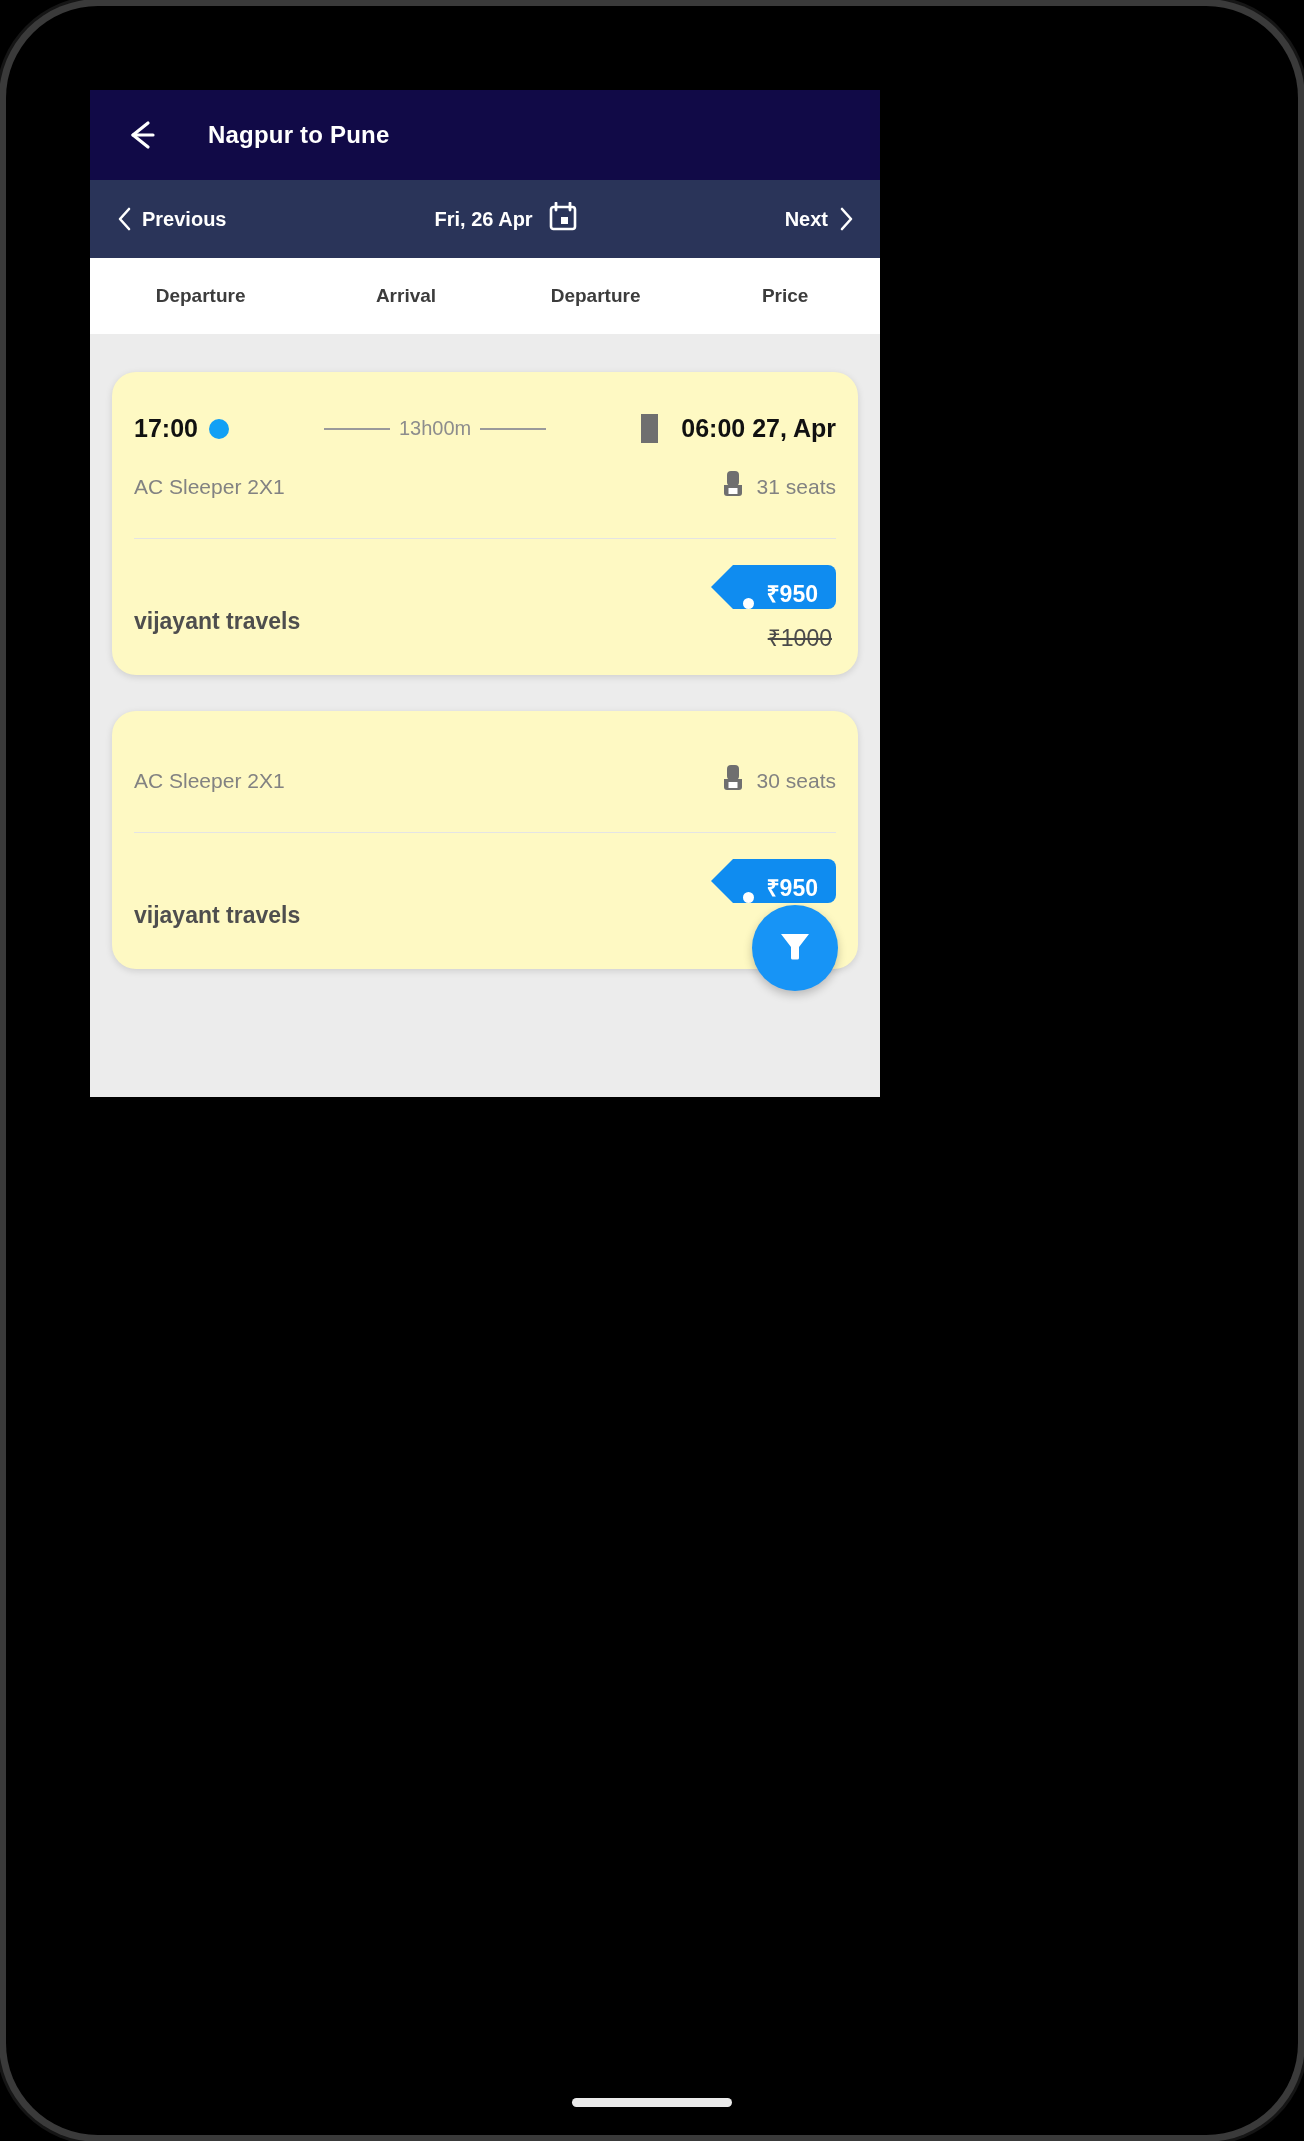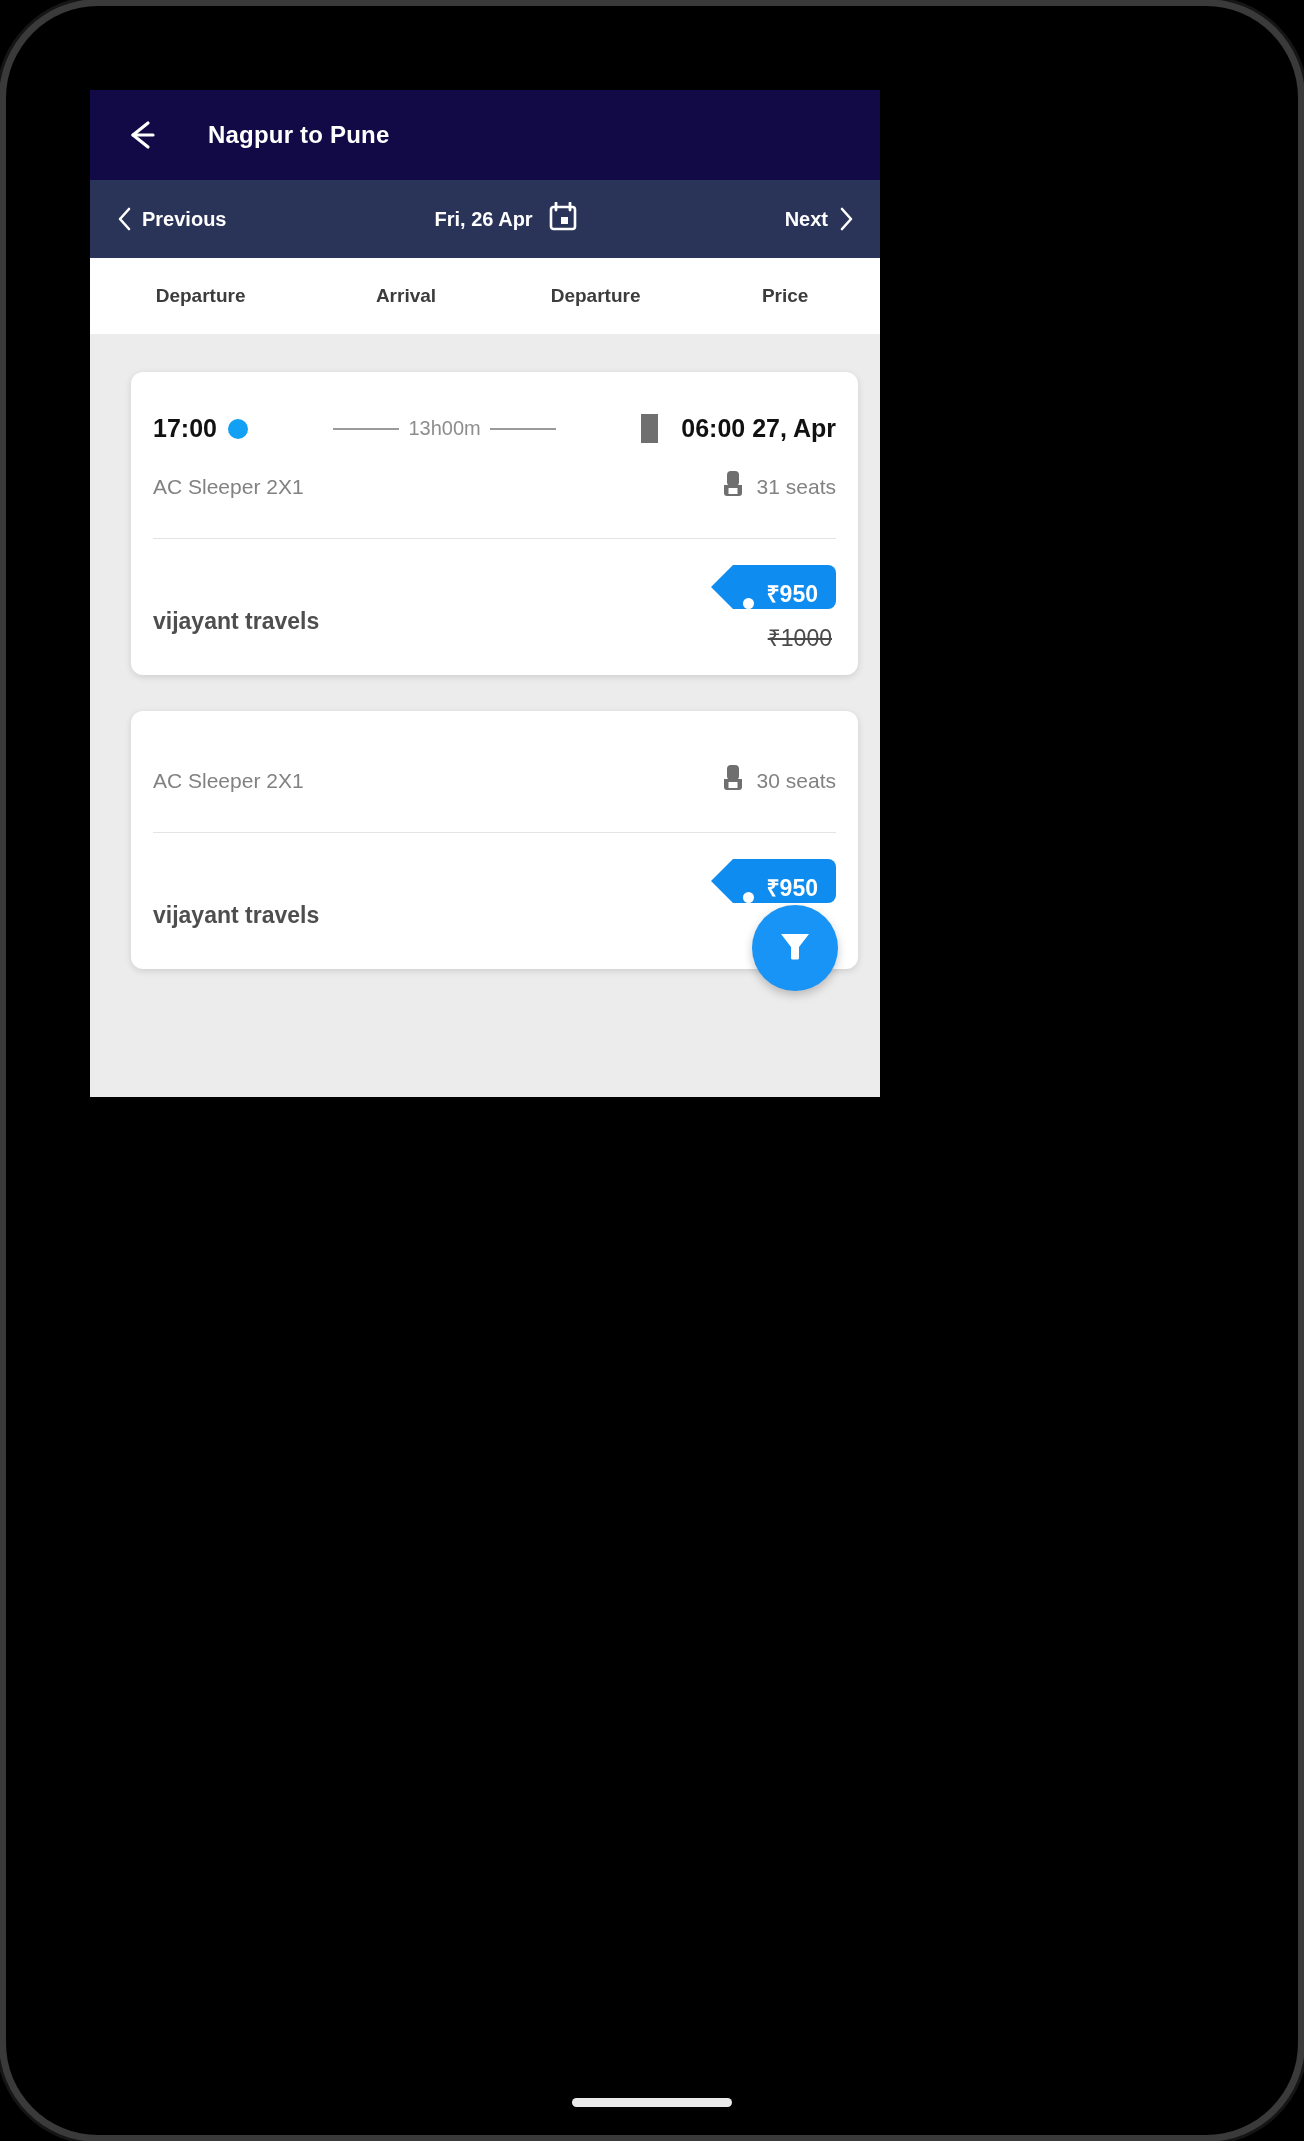--- a/index.html
+++ b/index.html
@@ -86,25 +86,24 @@
     top:0; z-index:2;
     background:#e2f0fb; color:#4e5666;
     font-size:19px; font-weight:bold;
     padding:10px 20px 10px 20px;
     border-radius:14px;
   }
 
   .card{
     position:relative; z-index:3;
     margin-top:24px;
-    background:#ffffff;
-    border-radius:12px;
+    background:#fef9c3;
+    border-radius:24px;
     box-shadow:0 2px 7px rgba(0,0,0,0.13);
     padding:26px 22px 22px 22px;
-    margin-left:19px;
   }
 
   .row-times{
     display:flex; align-items:center; justify-content:space-between;
     padding-top:16px;
   }
   .dep{
     display:flex; align-items:center; gap:11px;
     font-size:25px; font-weight:bold; color:#111;
   }

